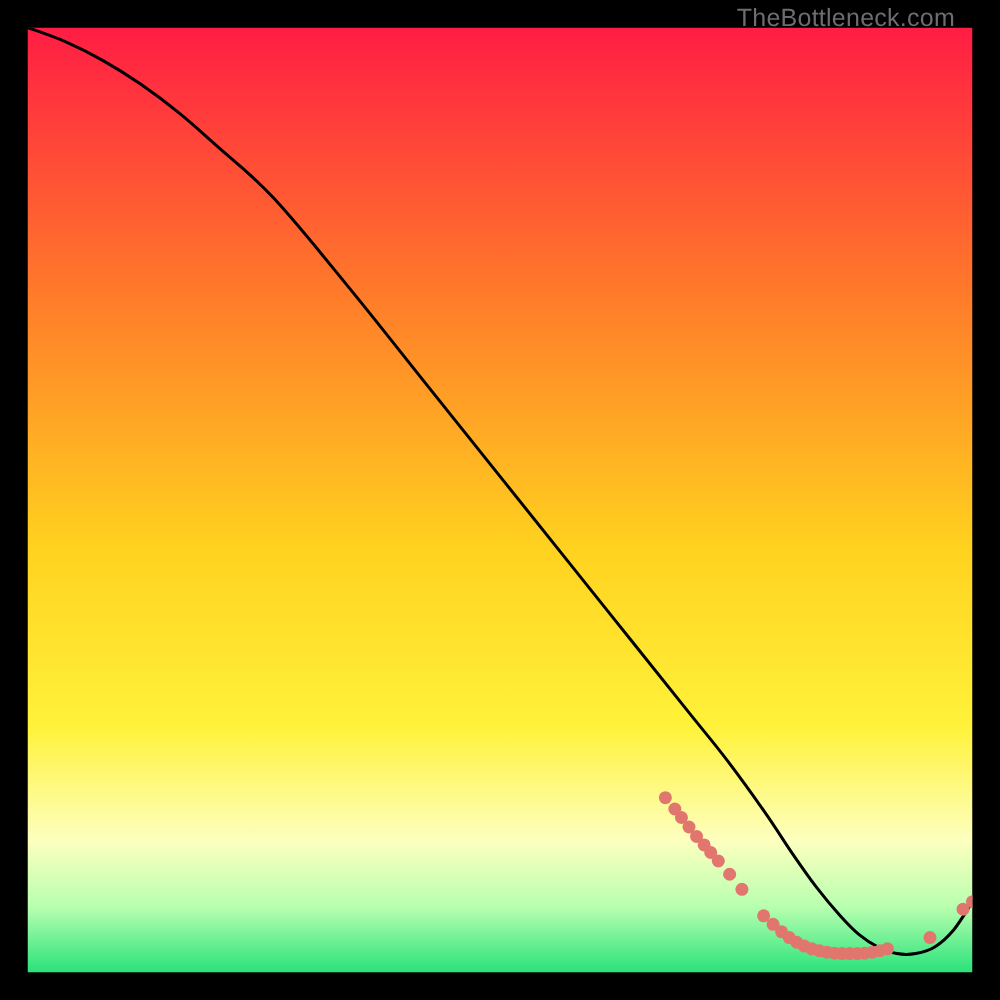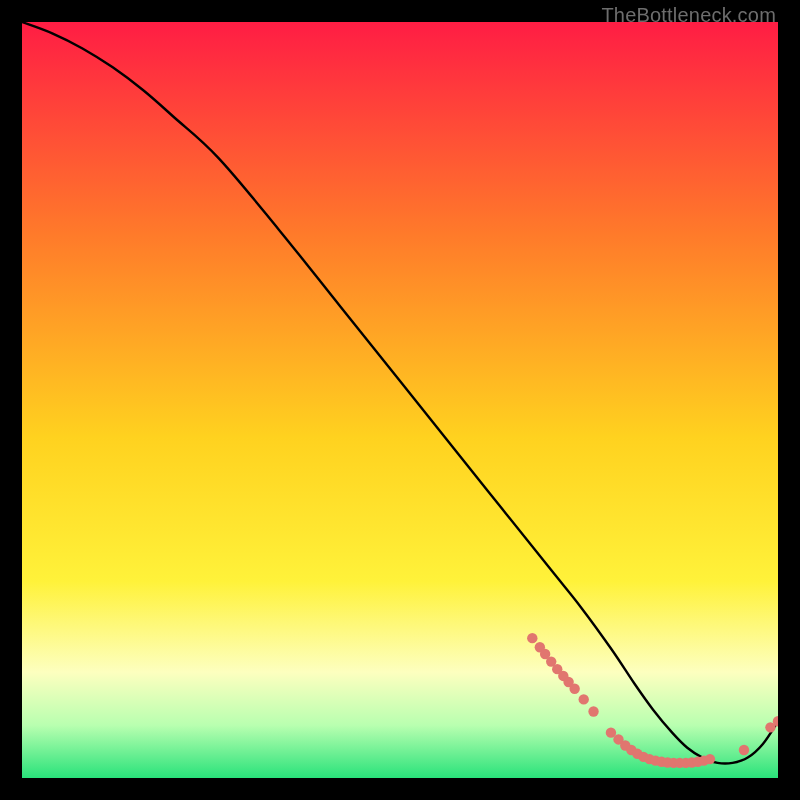--- a/index.html
+++ b/index.html
@@ -28,21 +28,21 @@
     position: absolute;
     left: 0; top: 0; right: 0; bottom: 0;
   }
   .curve-layer {
     position: absolute;
     left: 0; top: 0; width: 100%; height: 100%;
   }
   .watermark {
     position: absolute;
     top: 4px;
-    right: 24px;
+    right: 36px;
     color: #6d6d6d;
     font-size: 20px;
     font-weight: 500;
     letter-spacing: 0.2px;
     user-select: none;
   }
 </style>
 </head>
 <body>
 

